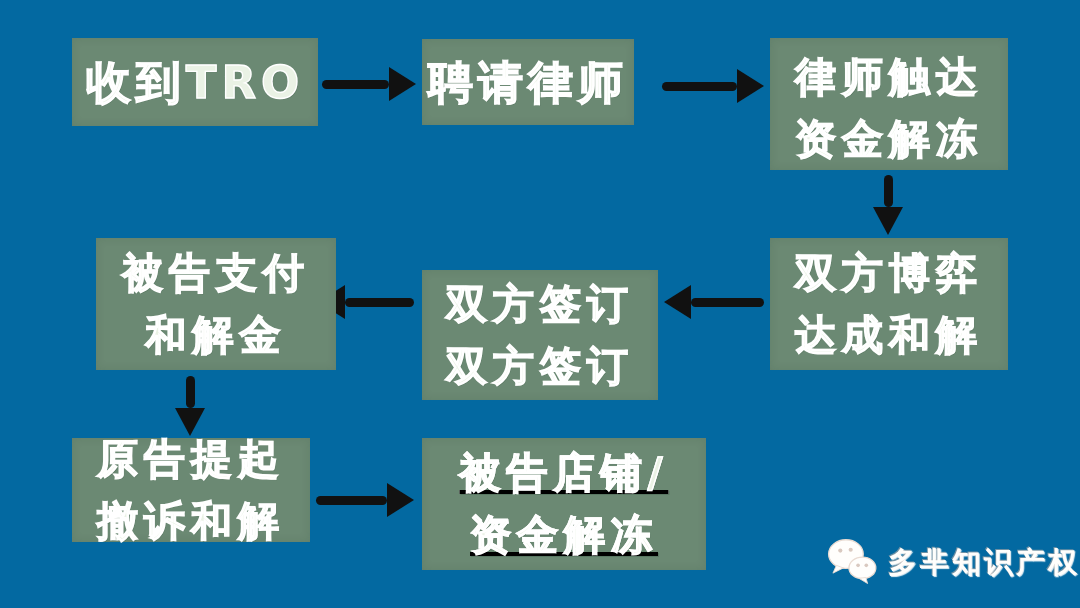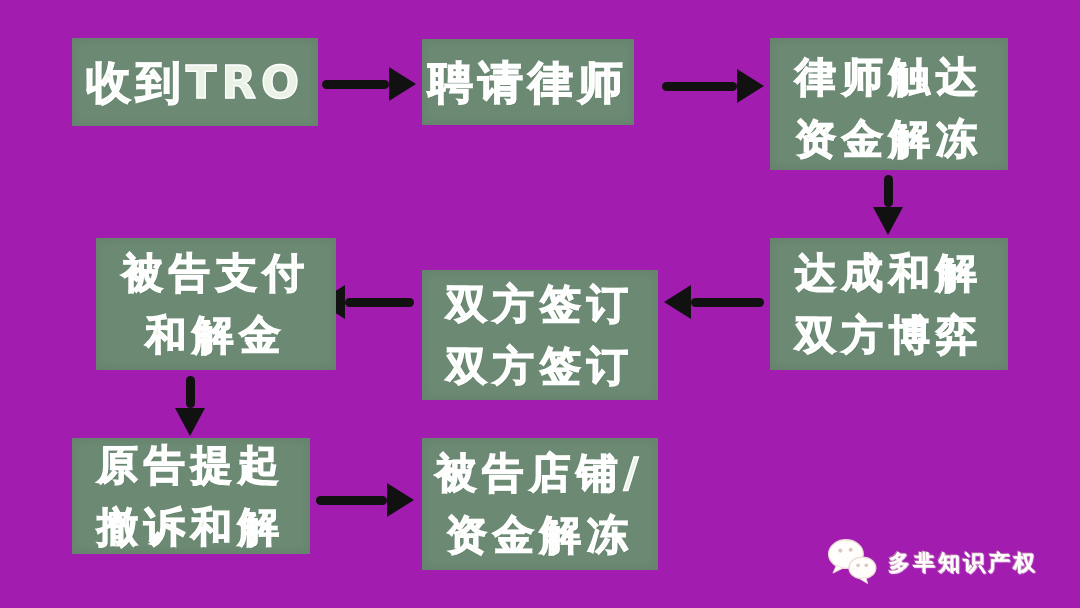--- a/index.html
+++ b/index.html
@@ -5,21 +5,21 @@
   html, body {
     margin: 0;
     padding: 0;
     background: #fbf0ea;
     font-family: "DejaVu Sans", "Liberation Sans", sans-serif;
   }
   .canvas {
     position: relative;
     width: 1080px;
     height: 608px;
-    background: #a21caf;
+    background: #0369a1;
     overflow: hidden;
   }
   
   .node {
     position: absolute;
     background: #6b8973;
     box-shadow: inset 0 0 10px rgba(20, 40, 25, 0.10);
     display: flex;
     flex-direction: column;
     align-items: center;
@@ -35,22 +35,22 @@
   }
   .node.one-line .line { font-size: 45px; letter-spacing: 5px; line-height: 1; }
   .node.two-line .line { font-size: 41px; letter-spacing: 6px; line-height: 62px; }
 
   #node-received-tro      { left: 72px;  top: 38px;  width: 246px; height: 88px;  }
   #node-hire-lawyer       { left: 422px; top: 39px;  width: 212px; height: 86px;  }
   #node-lawyer-contacts   { left: 770px; top: 38px;  width: 238px; height: 132px; justify-content: flex-end; }
   #node-negotiate-settle  { left: 770px; top: 238px; width: 238px; height: 132px; }
   #node-sign-agreement    { left: 422px; top: 240px; width: 236px; height: 130px; margin-top: 30px; }
   #node-defendant-pays    { left: 72px;  top: 238px; width: 240px; height: 132px; margin-left: 24px; }
-  #node-plaintiff-withdraw{ left: 72px;  top: 438px; width: 238px; height: 116px; }
-  #node-store-unfrozen    { left: 422px; top: 438px; width: 236px; height: 132px; }
+  #node-plaintiff-withdraw{ left: 72px;  top: 438px; width: 238px; height: 104px; }
+  #node-store-unfrozen    { left: 422px; top: 438px; width: 284px; height: 132px; text-decoration: underline; }
 
   
   .arrow-h {
     position: absolute;
     display: flex;
     align-items: center;
     height: 36px;
   }
   .arrow-h .shaft {
     flex: 1;
@@ -101,21 +101,21 @@
   
   .watermark {
     position: absolute;
     left: 826px;
     top: 536px;
     display: flex;
     align-items: center;
     gap: 10px;
   }
   .watermark .wm-text {
-    font-size: 22px;
+    font-size: 29px;
     letter-spacing: 3px;
     font-weight: bold;
     color: #fffefc;
     text-shadow: -1px -1px 0 rgba(199, 176, 165, 0.55), 1px 1px 1px rgba(255,255,255,0.9);
     white-space: nowrap;
   }
 </style>
 </head>
 <body>
 
@@ -143,22 +143,22 @@
     <span class="line">律师触达</span>
     <span class="line">资金解冻</span>
   </div>
 
   <div class="arrow-v" id="arrow-3">
     <div class="shaft"></div>
     <div class="head-down"></div>
   </div>
 
   <div class="node two-line" id="node-negotiate-settle">
+    <span class="line">双方博弈</span>
     <span class="line">达成和解</span>
-    <span class="line">双方博弈</span>
   </div>
 
   <div class="arrow-h" id="arrow-4">
     <div class="head-left"></div>
     <div class="shaft"></div>
   </div>
 
   <div class="node two-line" id="node-sign-agreement">
     <span class="line">双方签订</span>
     <span class="line">双方签订</span>

